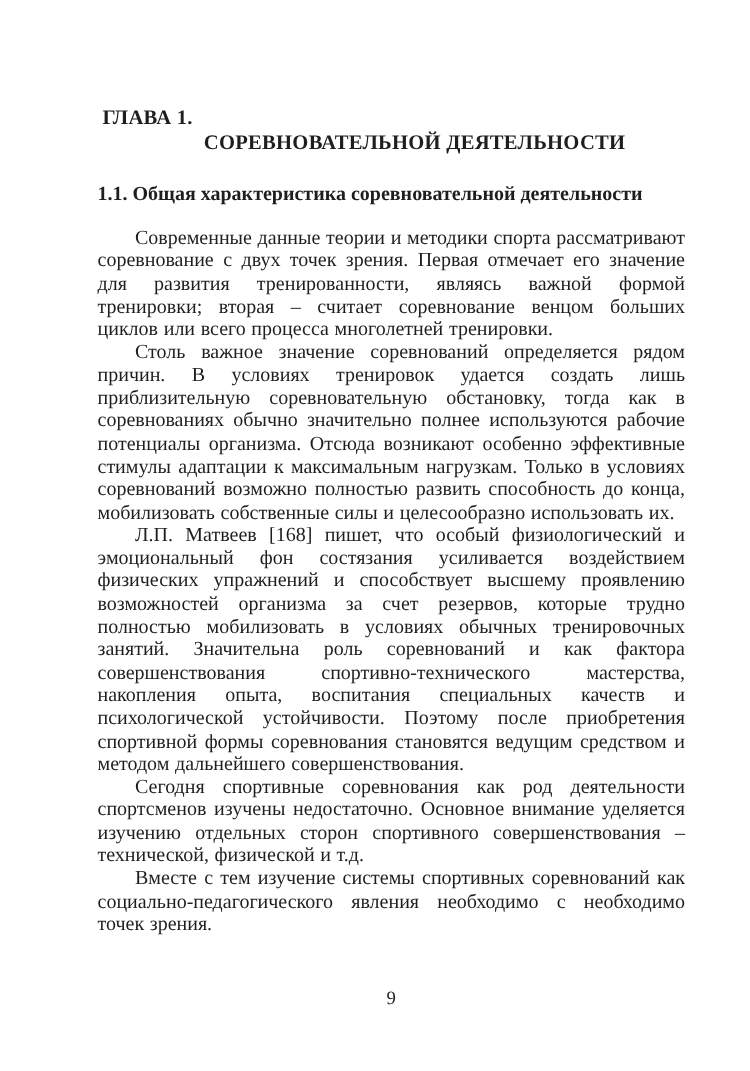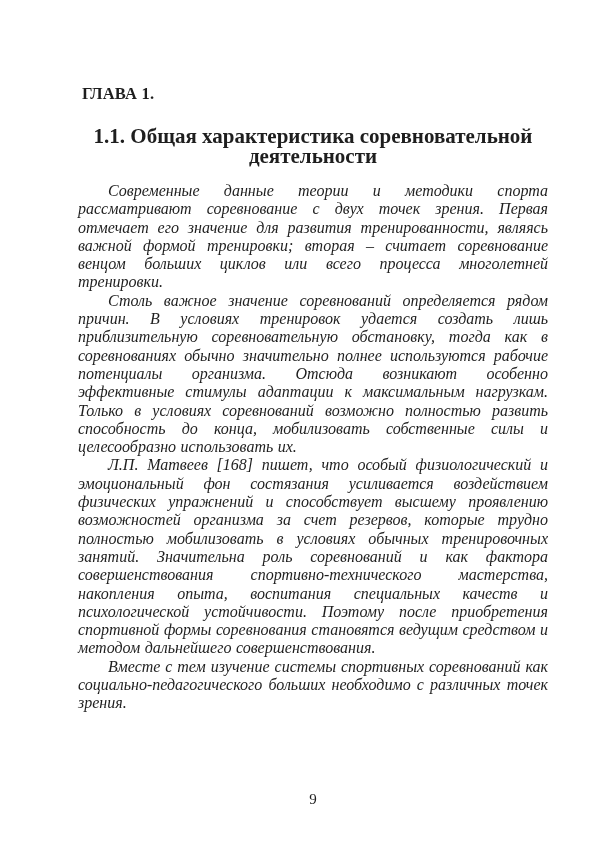--- a/index.html
+++ b/index.html
@@ -29,34 +29,33 @@
   .chapter-row { display: flex; }
   .chapter-label {
     flex: 0 0 81px;
     width: 81px;
   }
   .chapter-title-line { display: block; }
   .chapter-title-line.indent { margin-left: 81px; }
   
   .section-heading {
     font-weight: bold;
-    font-size: 21px;
+    font-size: 16px;
     line-height: 20px;
-    text-align: center;
+    text-align: left;
     margin: 0 0 16px 0;
   }
   
   .body-text p {
     margin: 0;
     text-align: justify;
     text-indent: 30px;
     font-size: 16px;
     line-height: 18.3px;
     word-spacing: 0.5px;
-    font-style: italic;
   }
   
   .page-number {
     position: absolute;
     top: 790px;
     left: 78px;
     width: 470px;
     text-align: center;
     font-size: 15px;
     line-height: 18px;
@@ -64,26 +63,28 @@
 </style>
 </head>
 <body>
 
 <div class="page">
 
   <header class="chapter-heading">
     <div class="chapter-row">
       <span class="chapter-label"><span>ГЛАВА 1.</span></span>
     </div>
+    <span class="chapter-title-line indent">СОРЕВНОВАТЕЛЬНОЙ ДЕЯТЕЛЬНОСТИ</span>
   </header>
 
   <h2 class="section-heading">1.1. Общая характеристика соревновательной деятельности</h2>
 
   <div class="body-text">
     <p>Современные данные теории и методики спорта рассматривают соревнование с двух точек зрения. Первая отмечает его значение для развития тренированности, являясь важной формой тренировки; вторая – считает соревнование венцом больших циклов или всего процесса многолетней тренировки.</p>
     <p>Столь важное значение соревнований определяется рядом причин. В условиях тренировок удается создать лишь приблизительную соревновательную обстановку, тогда как в соревнованиях обычно значительно полнее используются рабочие потенциалы организма. Отсюда возникают особенно эффективные стимулы адаптации к максимальным нагрузкам. Только в условиях соревнований возможно полностью развить способность до конца, мобилизовать собственные силы и целесообразно использовать их.</p>
     <p>Л.П. Матвеев [168] пишет, что особый физиологический и эмоциональный фон состязания усиливается воздействием физических упражнений и способствует высшему проявлению возможностей организма за счет резервов, которые трудно полностью мобилизовать в условиях обычных тренировочных занятий. Значительна роль соревнований и как фактора совершенствования спортивно-технического мастерства, накопления опыта, воспитания специальных качеств и психологической устойчивости. Поэтому после приобретения спортивной формы соревнования становятся ведущим средством и методом дальнейшего совершенствования.</p>
-    <p>Вместе с тем изучение системы спортивных соревнований как социально-педагогического больших необходимо с различных точек зрения.</p>
+    <p>Сегодня спортивные соревнования как род деятельности спортсменов изучены недостаточно. Основное внимание уделяется изучению отдельных сторон спортивного совершенствования – технической, физической и т.д.</p>
+    <p>Вместе с тем изучение системы спортивных соревнований как социально-педагогического явления необходимо с необходимо точек зрения.</p>
   </div>
 
   <div class="page-number">9</div>
 
 </div>
 
 </body></html>

